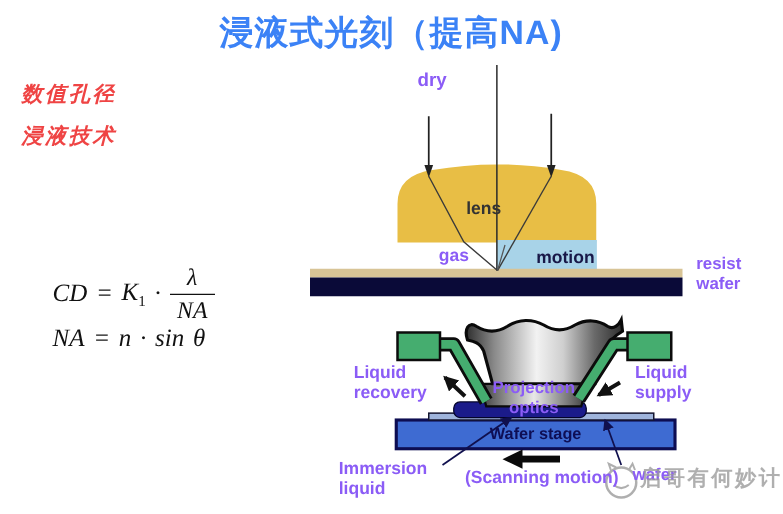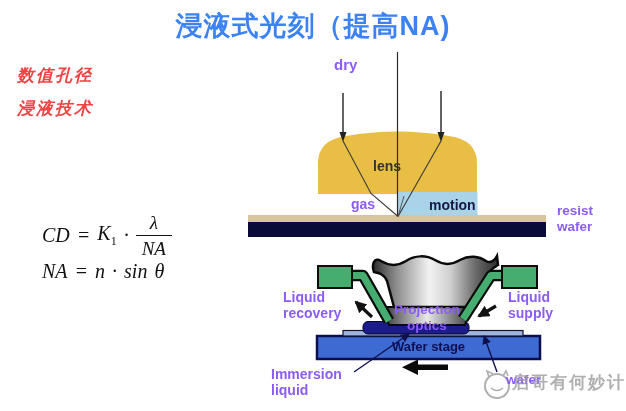--- a/index.html
+++ b/index.html
@@ -138,17 +138,18 @@
   <div class="abs lbl" style="left:351px;top:196px;font-size:14px;">gas</div>
   <div class="abs lbl" style="left:429px;top:197px;font-size:14px;color:#181848;">motion</div>
   <div class="abs lbl" style="left:557px;top:203px;font-size:13.5px;">resist</div>
   <div class="abs lbl" style="left:557px;top:219px;font-size:13.5px;">wafer</div>
 
   <div class="abs lbl" style="left:383px;top:275px;width:88px;text-align:center;font-size:13.5px;margin-top:27px;">Projection optics</div>
   <div class="abs lbl" style="left:283px;top:289px;width:74px;font-size:14px;">Liquid recovery</div>
   <div class="abs lbl" style="left:508px;top:289px;width:64px;font-size:14px;">Liquid supply</div>
   <div class="abs lbl" style="left:271px;top:366px;width:92px;font-size:14px;">Immersion liquid</div>
   <div class="abs lbl" style="left:317px;top:340px;width:223px;text-align:center;font-size:13px;color:#0E0E55;">Wafer stage</div>
+  <div class="abs lbl" style="left:372px;top:373px;font-size:14px;">(Scanning motion)</div>
   <div class="abs lbl" style="left:506px;top:372px;font-size:13.5px;">wafer</div>
 
   <div class="abs watermark" style="left:512px;top:371px;">启哥有何妙计</div>
 
 </div>
 
 </body></html>

